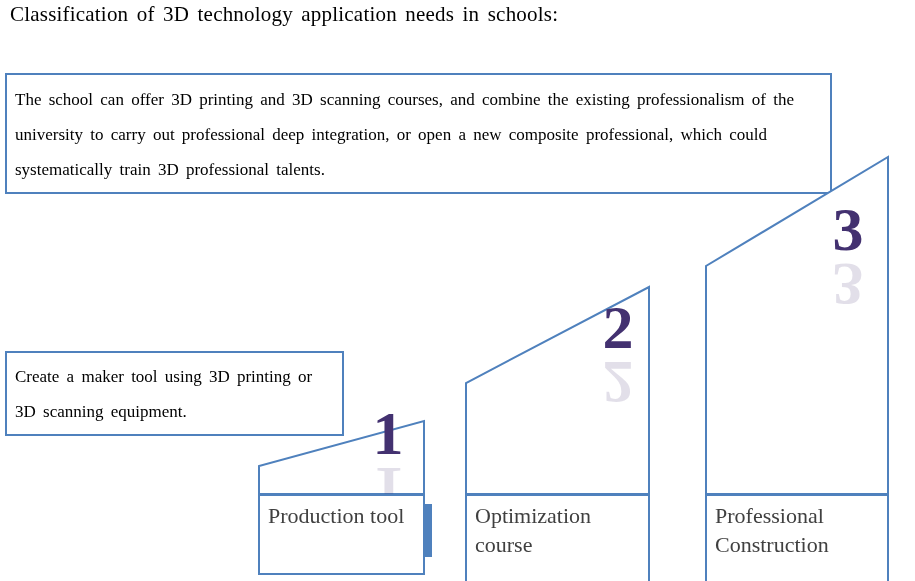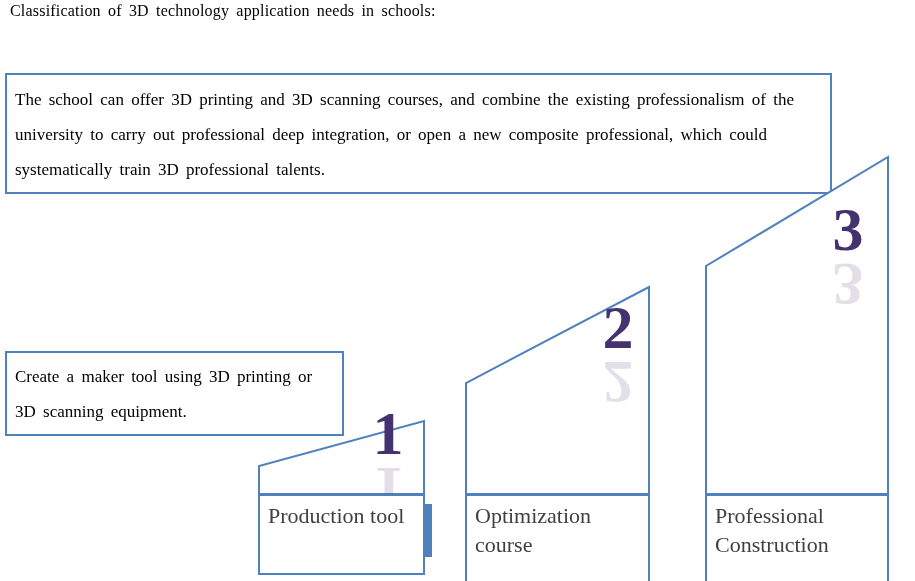--- a/index.html
+++ b/index.html
@@ -7,21 +7,21 @@
     position: relative;
     width: 915px;
     height: 581px;
     background: #fff;
     overflow: hidden;
     font-family: "Liberation Serif", serif;
   }
   .title {
     position: absolute;
     left: 10px; top: 2px;
-    font-size: 16px;
+    font-size: 21px;
     color: #000;
     letter-spacing: 0.2px;
     word-spacing: 3px;
     text-align: right;
   }
   .tbox {
     position: absolute;
     border: 2px solid #4F81BD;
     background: #fff;
     box-sizing: border-box;

